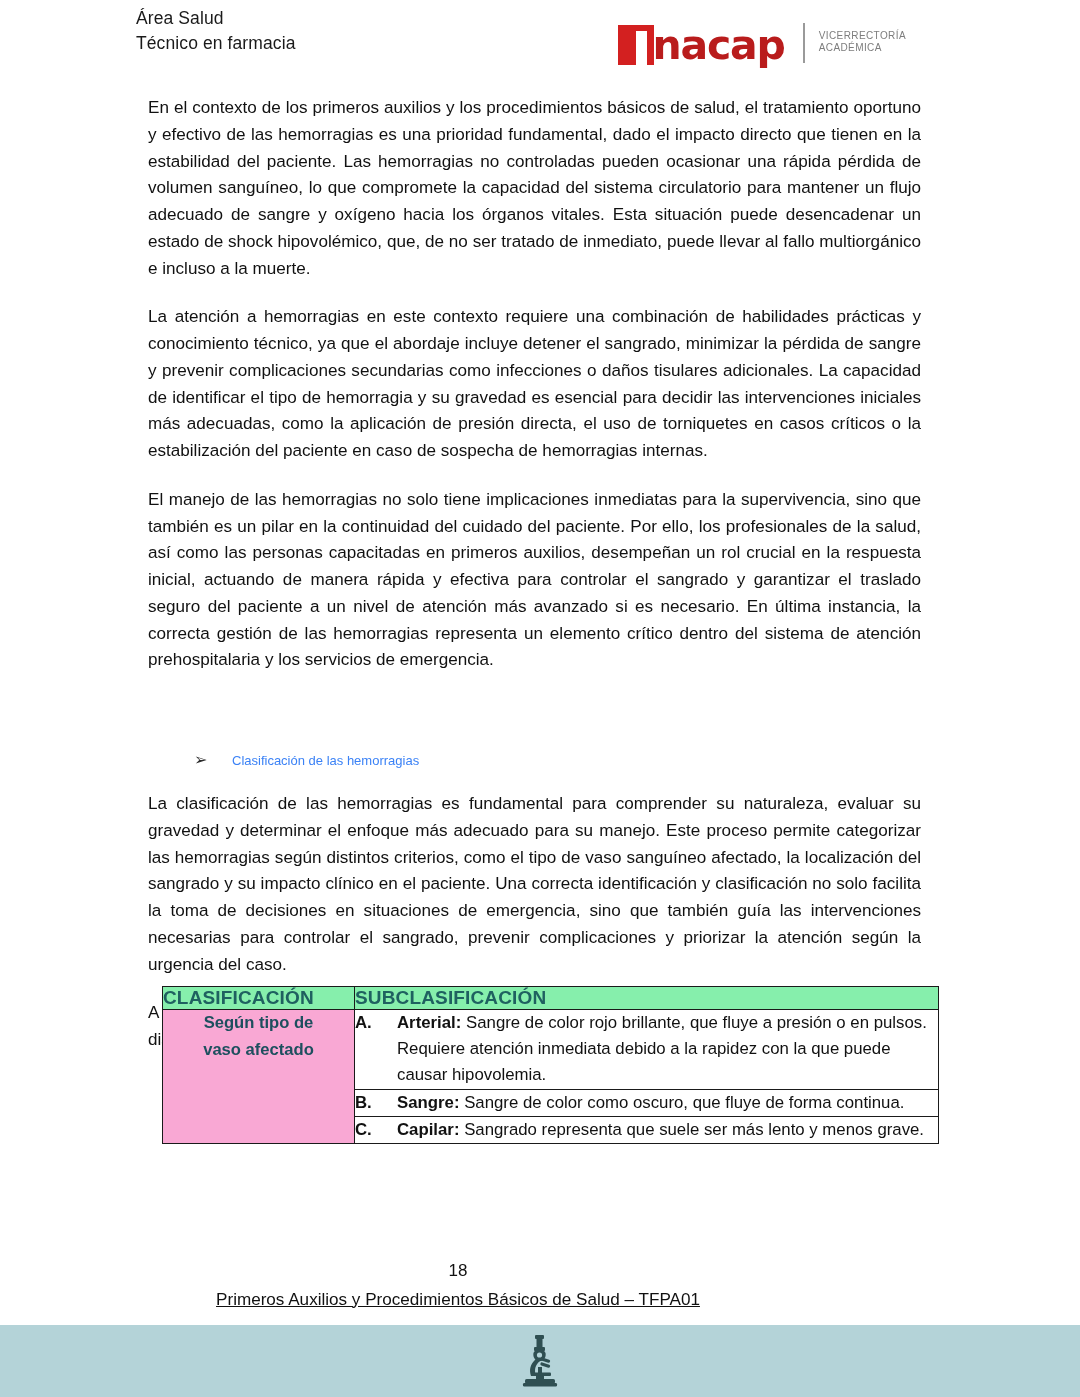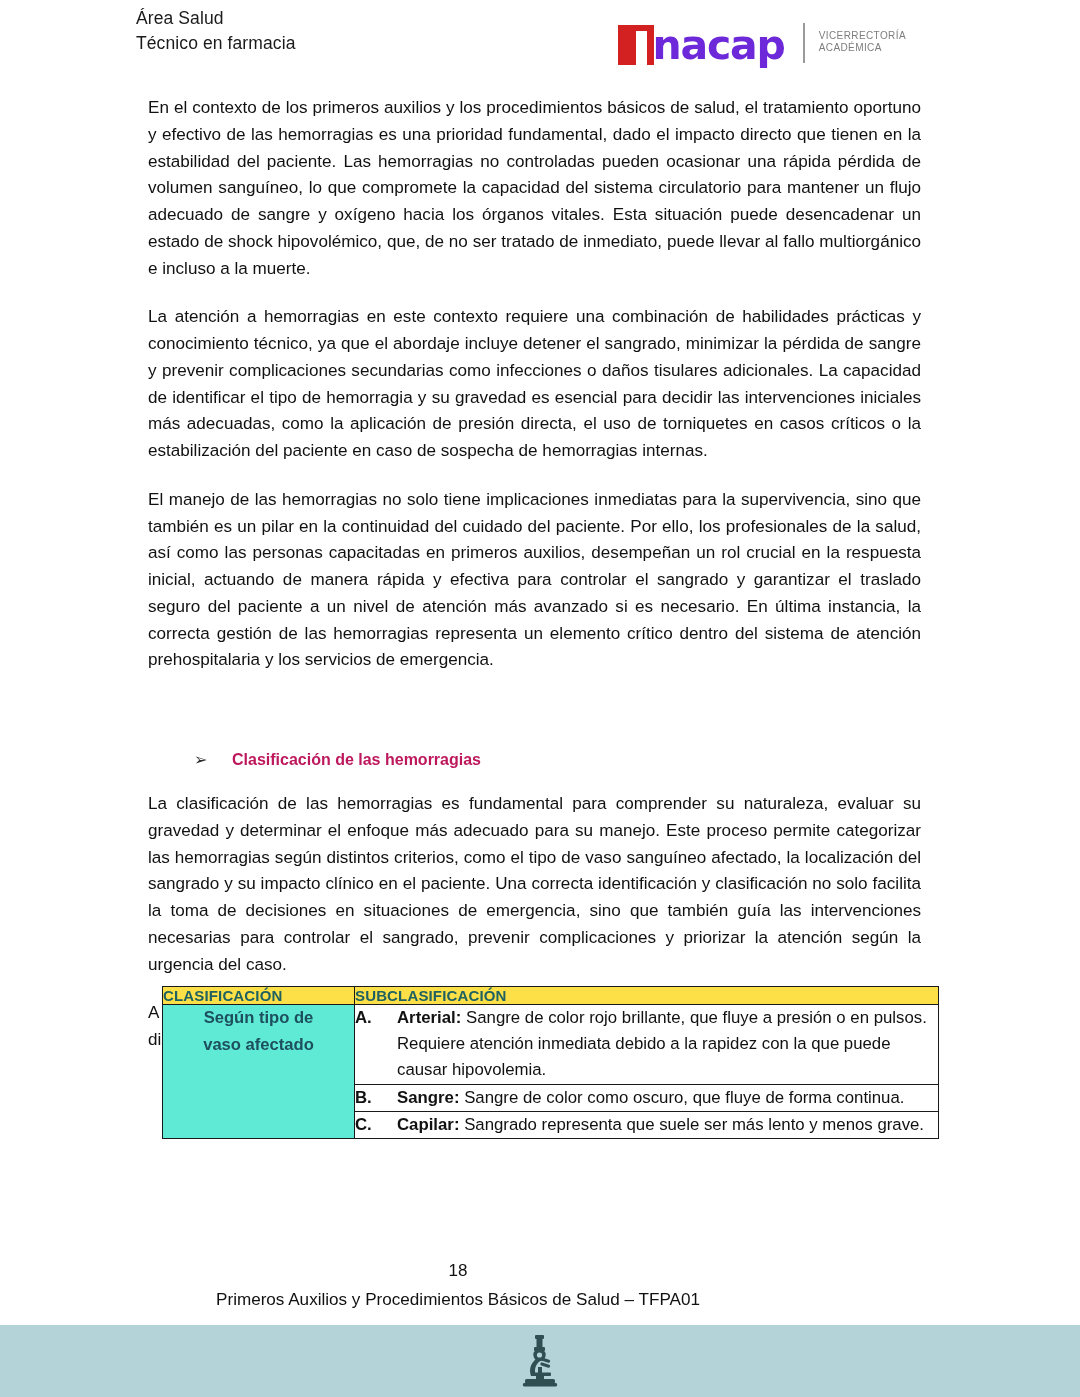--- a/index.html
+++ b/index.html
@@ -79,21 +79,21 @@
     top: 6px;
     width: 11px;
     height: 9px;
     background: #ffffff;
   }
   .logo-word {
     font-family: "DejaVu Sans", sans-serif;
     font-size: 41px;
     font-weight: 700;
     letter-spacing: -1.2px;
-    color: #6d28d9;
+    color: #b91c1c;
     line-height: 40px;
     margin-left: -2px;
   }
   .logo-divider {
     width: 2px;
     height: 40px;
     background: #9a9a9a;
     margin: 0 14px 0 18px;
   }
   .logo-sub {
@@ -131,56 +131,56 @@
     padding-left: 46px;
   }
   .heading-bullet {
     font-family: "DejaVu Sans", sans-serif;
     font-size: 16px;
     color: #2b2b2b;
     width: 38px;
     flex: 0 0 38px;
   }
   .heading-text {
-    font-size: 16px;
-    font-weight: 700;
-    color: #be185d;
+    font-size: 13px;
+    font-weight: 400;
+    color: #3b82f6;
   }
 
   
   .table-wrap {
     position: absolute;
     left: 162px;
     top: 986px;
     width: 776px;
   }
   table.clasif {
     border-collapse: collapse;
     width: 776px;
     table-layout: fixed;
   }
   table.clasif td, table.clasif th {
     border: 1.3px solid #1a1a1a;
     vertical-align: top;
     padding: 0;
   }
   th.col-h {
-    background: #fde047;
+    background: #86efac;
     color: #1f6160;
-    font-size: 15px;
+    font-size: 19px;
     font-weight: 700;
     text-align: left;
     padding: 7px 0 8px 14px;
     letter-spacing: .15px;
   }
   .col1 { width: 192px; }
   .col2 { width: 584px; }
 
   td.cat-cell {
-    background: #5eead4;
+    background: #f9a8d4;
     text-align: center;
     color: #1d4f5e;
     font-size: 16.6px;
     font-weight: 700;
     line-height: 1.62;
     padding: 20px 10px;
   }
   td.sub-cell {
     background: #ffffff;
     padding: 11px 14px 14px 14px;
@@ -210,20 +210,21 @@
   .page-no {
     font-size: 17px;
     color: #111111;
     line-height: 1.5;
   }
   .footer-line {
     font-size: 17.1px;
     color: #111111;
     line-height: 1.5;
     margin-top: 3px;
+    text-decoration: underline;
   }
 
   .footer-band {
     position: absolute;
     left: 0;
     top: 1325px;
     width: 1080px;
     height: 72px;
     background: #b4d3d8;
     display: flex;

